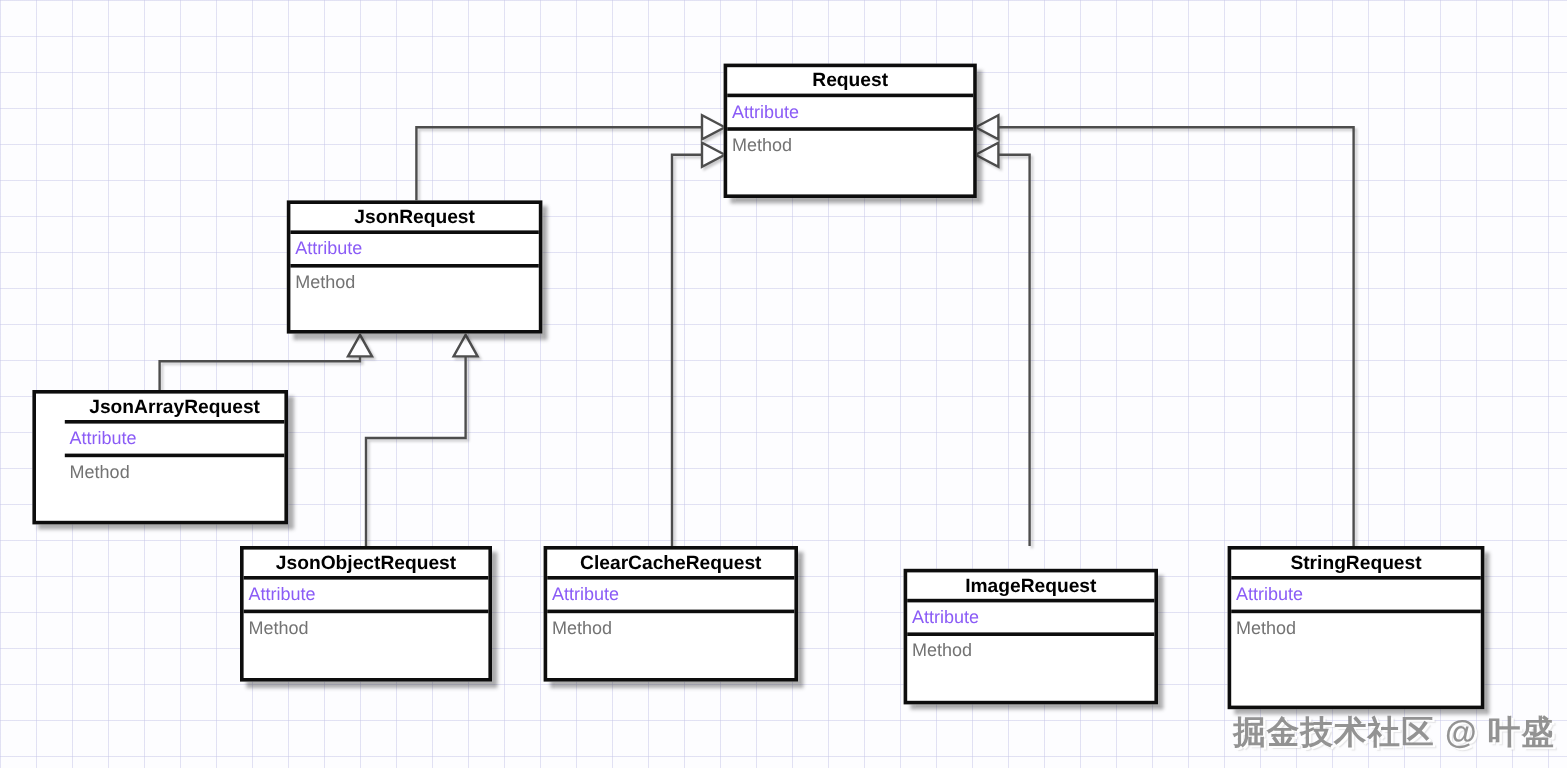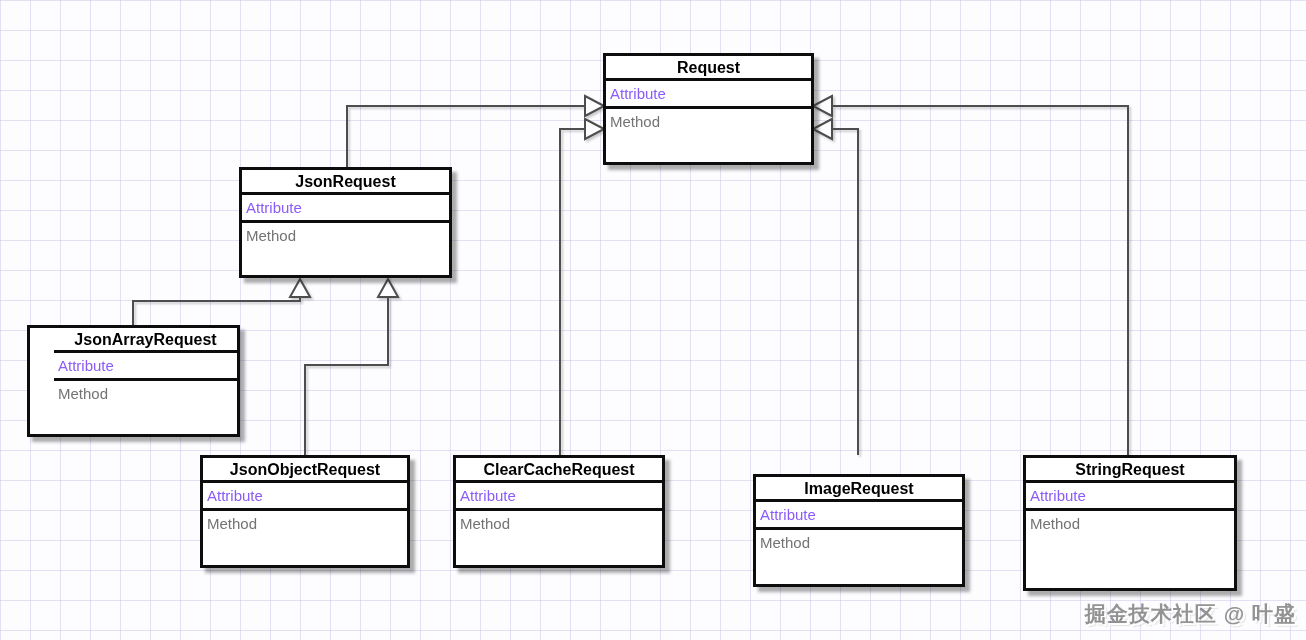--- a/index.html
+++ b/index.html
@@ -69,21 +69,21 @@
     flex: 1 1 auto;
     padding: 3px 0 0 4px;
     font-size: 15px;
     color: #737373;
     line-height: 19px;
   }
   .watermark {
     position: absolute;
     right: 10px;
     bottom: 12px;
-    font-size: 21px;
+    font-size: 27px;
     font-weight: bold;
     letter-spacing: 1px;
     color: rgba(128,128,128,0.85);
     text-shadow: 2px 2px 0 rgba(255,255,255,0.95), 3px 3px 1px rgba(180,180,180,0.35);
     white-space: nowrap;
   }
 </style>
 </head>
 <body>
 

